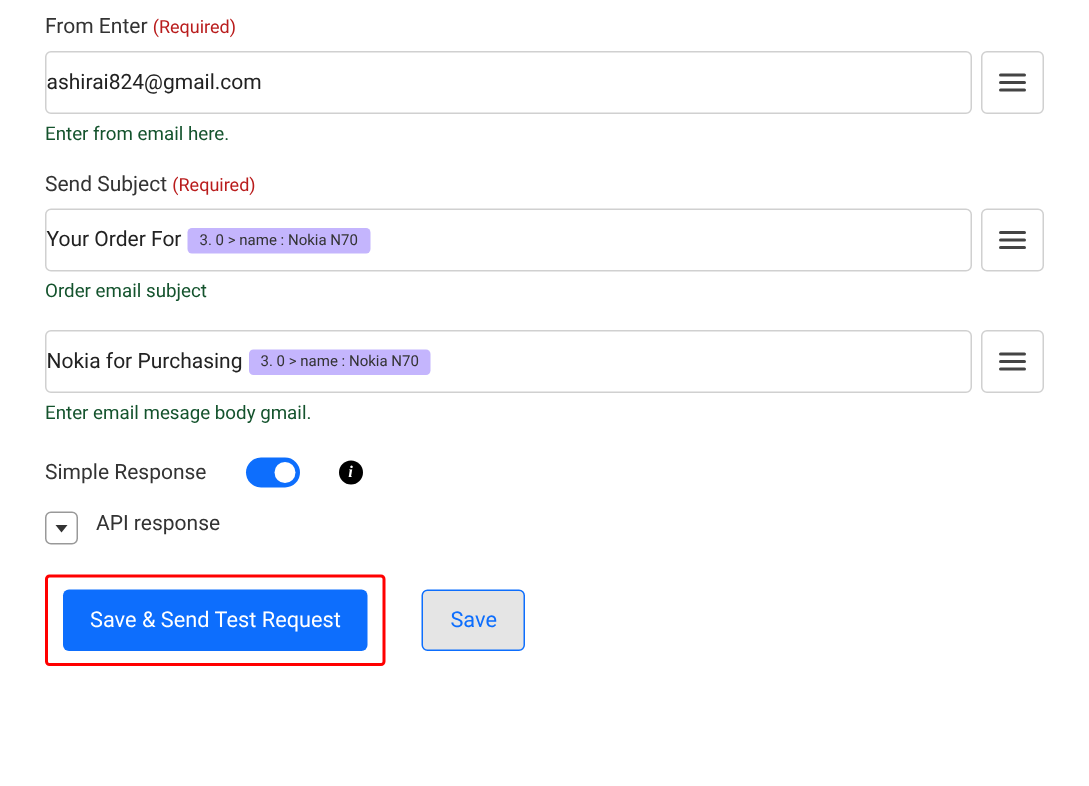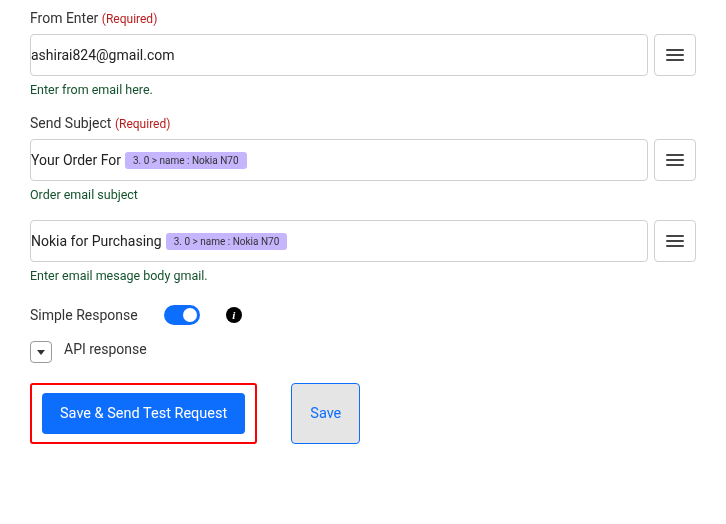--- a/index.html
+++ b/index.html
@@ -145,21 +145,22 @@
       border-left: 4px solid transparent;
       border-right: 4px solid transparent;
       border-top: 5px solid #333;
     }
     .collapse-label {
       font-size: 14px;
       color: #333;
     }
     .button-row {
       display: flex;
-      gap: 34px;
+      gap: 24px;
+      align-items: center;
     }
     .btn-primary {
       background: #0d6efd;
       color: #fff;
       border: none;
       border-radius: 4px;
       padding: 12px 18px;
       font-size: 14.5px;
       cursor: pointer;
       font-family: inherit;

